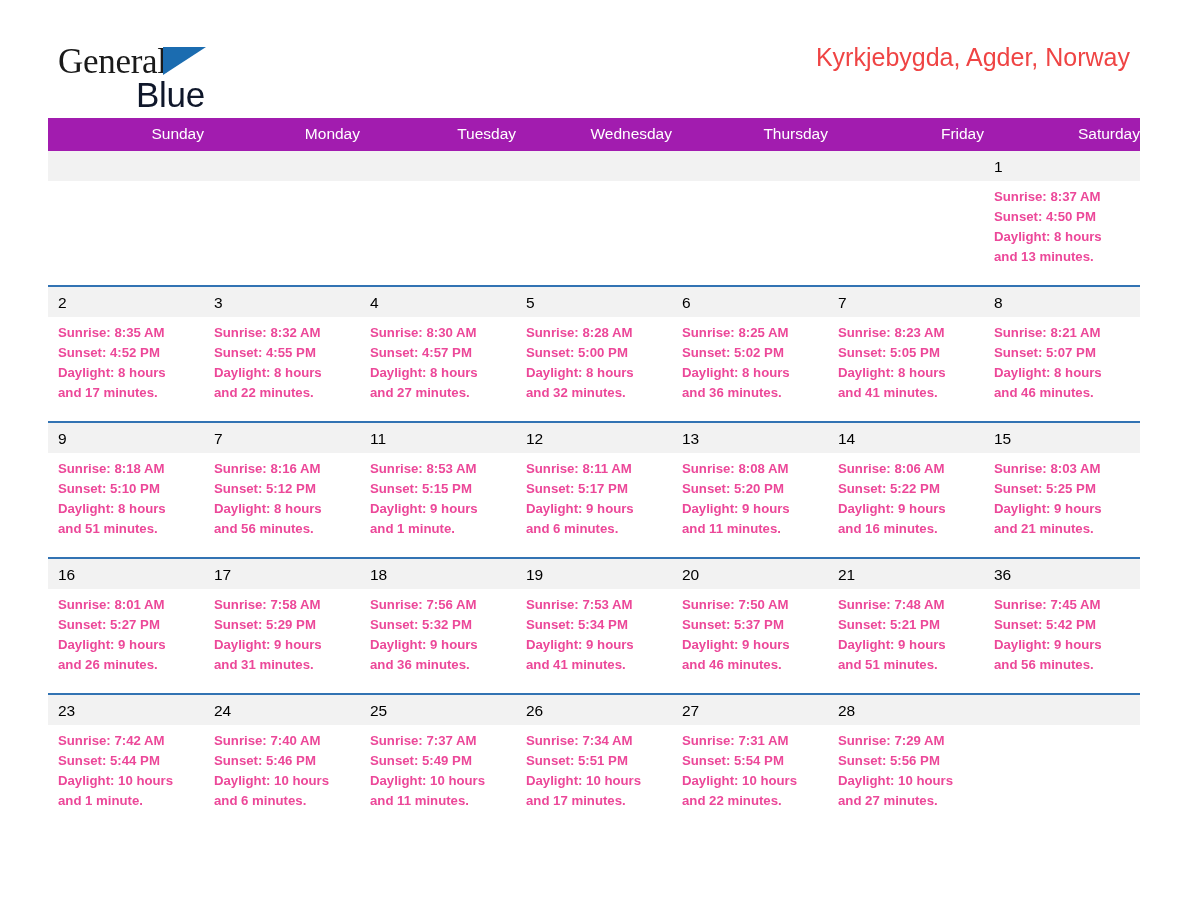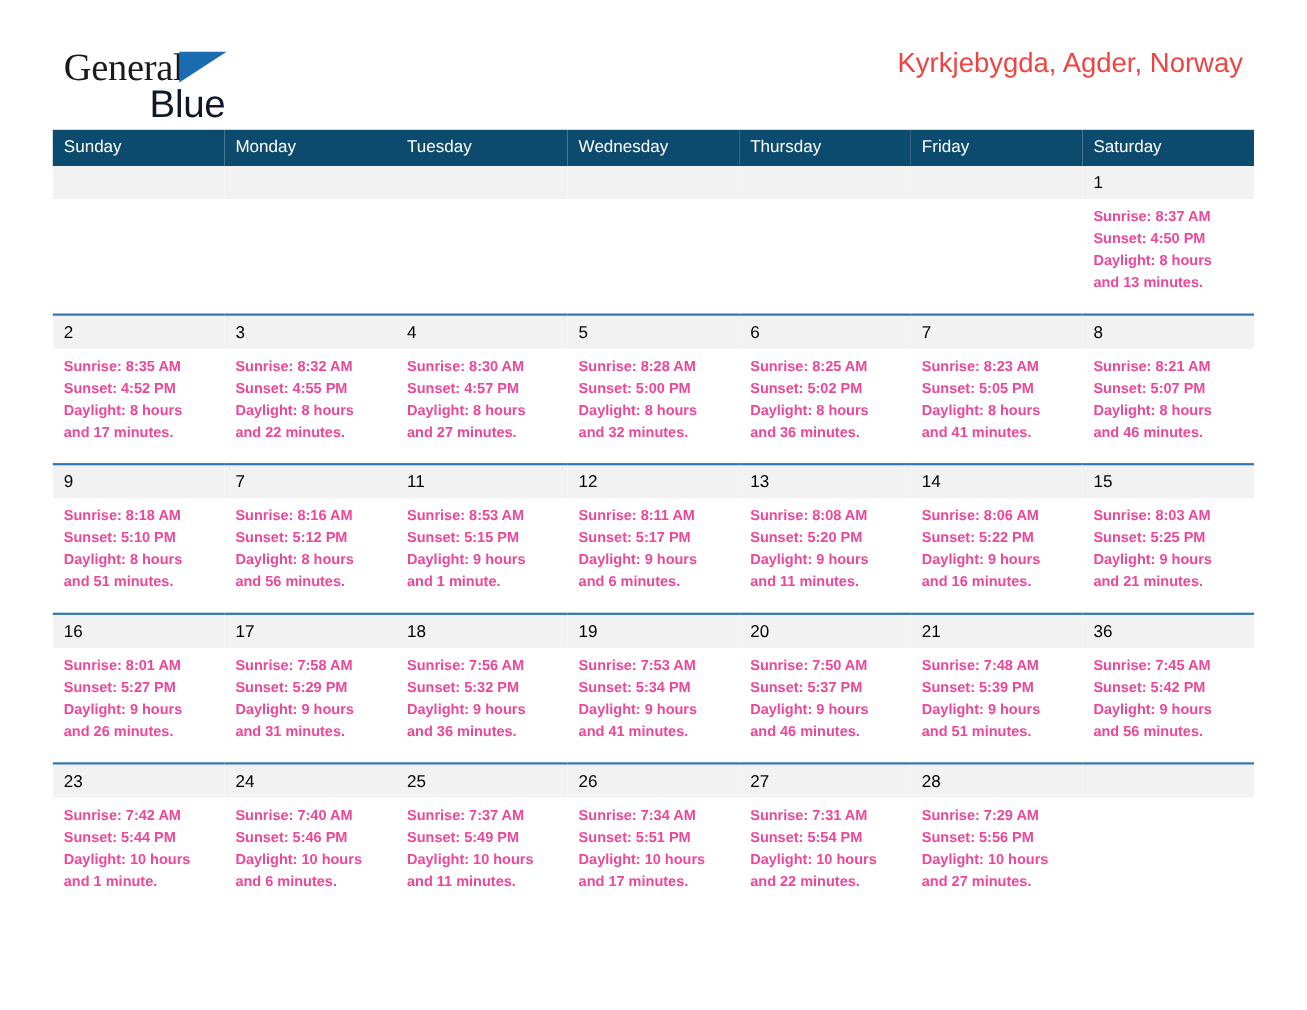--- a/index.html
+++ b/index.html
@@ -84,25 +84,25 @@
     white-space: nowrap;
   }
 
   
   .calendar {
     width: 1092px;
     border-collapse: collapse;
     table-layout: fixed;
   }
   .calendar th {
-    background: #0c4a6e;
+    background: #a21caf;
     color: #ffffff;
     font-size: 15.5px;
     font-weight: normal;
-    text-align: left;
+    text-align: right;
     padding: 7px 0 8px 10px;
     line-height: 18px;
   }
   .calendar td {
     vertical-align: top;
     padding: 0;
     width: 156px;
     border-top: 2px solid #3273b3;
   }
   .calendar tr.week-first td {
@@ -403,21 +403,21 @@
               <div>Sunrise: 7:50 AM</div>
               <div>Sunset: 5:37 PM</div>
               <div>Daylight: 9 hours</div>
               <div>and 46 minutes.</div>
             </div>
           </td>
           <td>
             <div class="daynum">21</div>
             <div class="cellbody">
               <div>Sunrise: 7:48 AM</div>
-              <div>Sunset: 5:39 PM</div>
+              <div>Sunset: 5:21 PM</div>
               <div>Daylight: 9 hours</div>
               <div>and 51 minutes.</div>
             </div>
           </td>
           <td>
             <div class="daynum">36</div>
             <div class="cellbody">
               <div>Sunrise: 7:45 AM</div>
               <div>Sunset: 5:42 PM</div>
               <div>Daylight: 9 hours</div>

